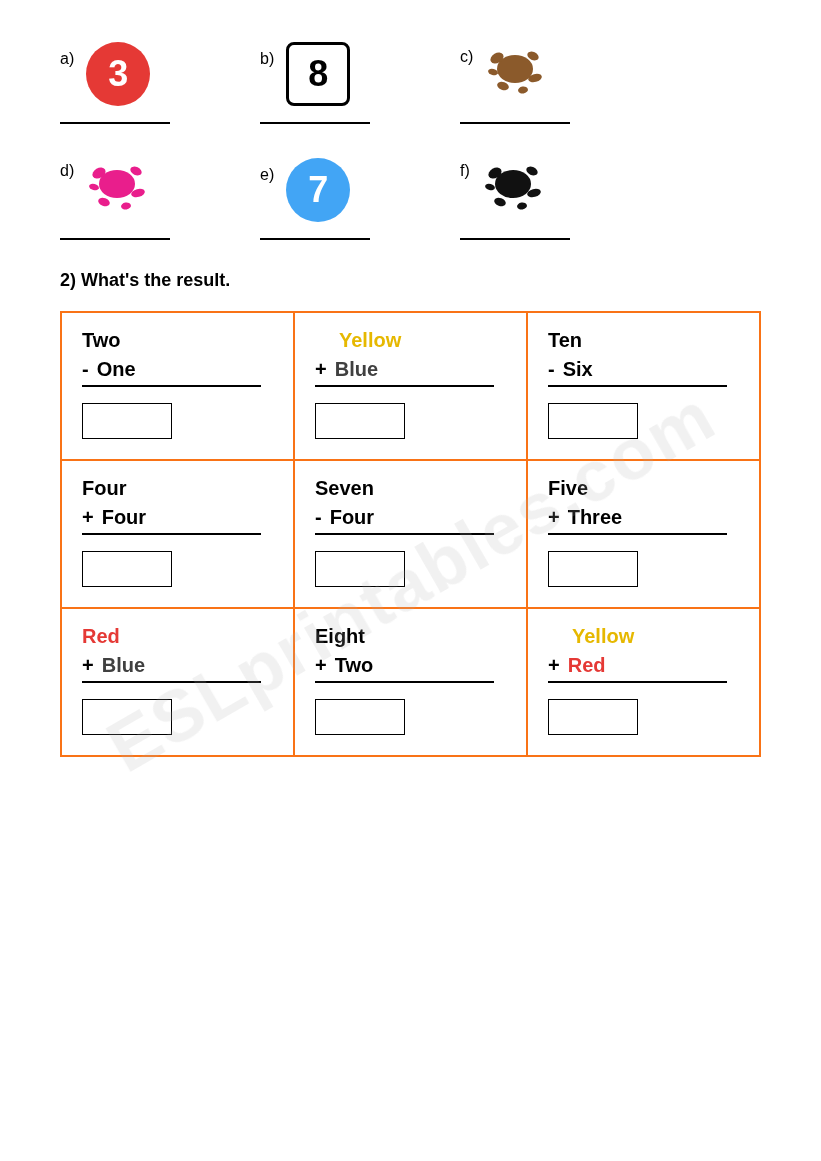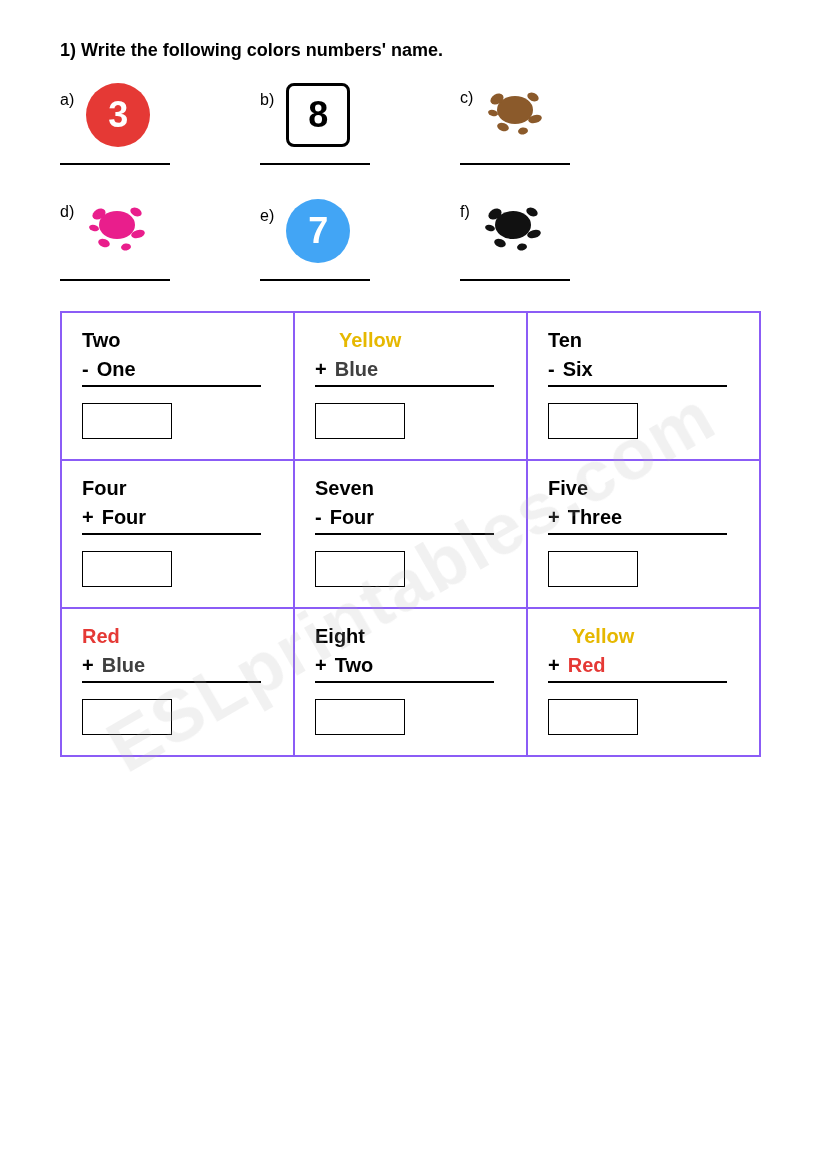--- a/index.html
+++ b/index.html
@@ -85,21 +85,21 @@
     
     .section2 {
       margin-top: 10px;
     }
     .math-table {
       width: 100%;
       border-collapse: collapse;
       border: 2px solid #000;
     }
     .math-table td {
-      border: 2px solid #8b5cf6;
+      border: 2px solid #f97316;
       width: 33.33%;
       padding: 16px 32px 20px 20px;
       vertical-align: top;
     }
     .math-cell {
       display: flex;
       flex-direction: column;
       gap: 4px;
     }
     .math-top {
@@ -144,21 +144,20 @@
       z-index: 999;
       letter-spacing: 2px;
     }
   </style>
 </head>
 <body>
 
 <div class="watermark">ESLprintables.com</div>
 
 <div class="section1">
-  <div class="question-label">1)  Write the following colors numbers' name.</div>
 
   <div class="items-row">
 
     <div class="item">
       <div class="item-inner">
         <span class="item-letter">a)</span>
         <div class="circle-num circle-red">3</div>
       </div>
       <div class="answer-line"></div>
     </div>
@@ -233,20 +232,21 @@
             <ellipse cx="8" cy="33" rx="5" ry="3" fill="#111" transform="rotate(15 8 33)"></ellipse>
           </svg>
         </span>
       </div>
       <div class="answer-line"></div>
     </div>
   </div>
 </div>
 
 <div class="section2">
+  <div class="question-label">2)  What's the result.</div>
 
   <table class="math-table">
     <tbody>
 
       <tr>
         <td>
           <div class="math-cell">
             <div class="math-top">Two</div>
             <div class="math-op-row">
               <span class="math-op">-</span>

